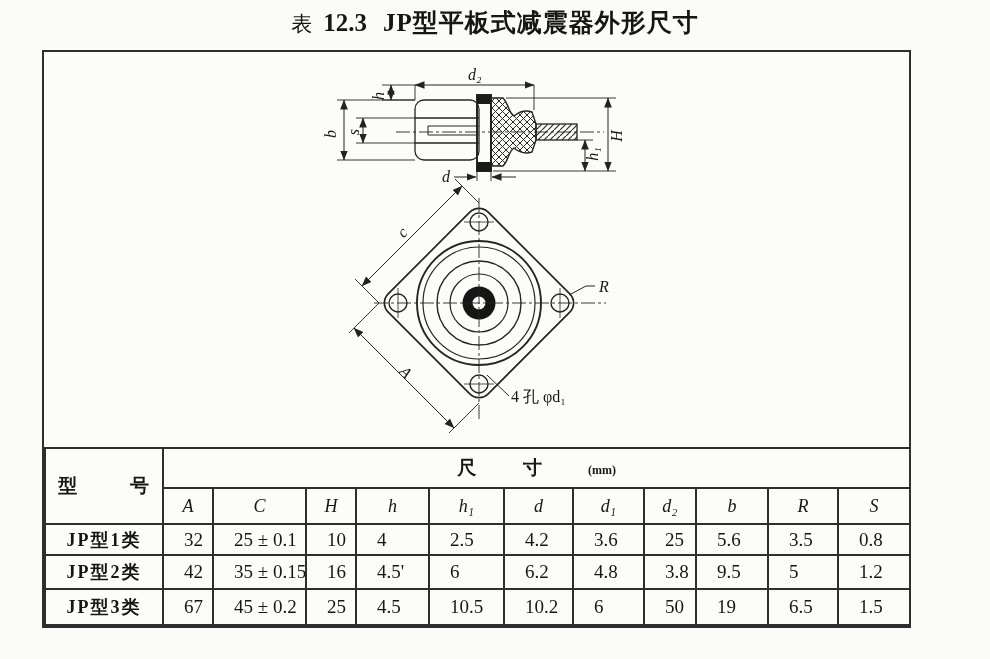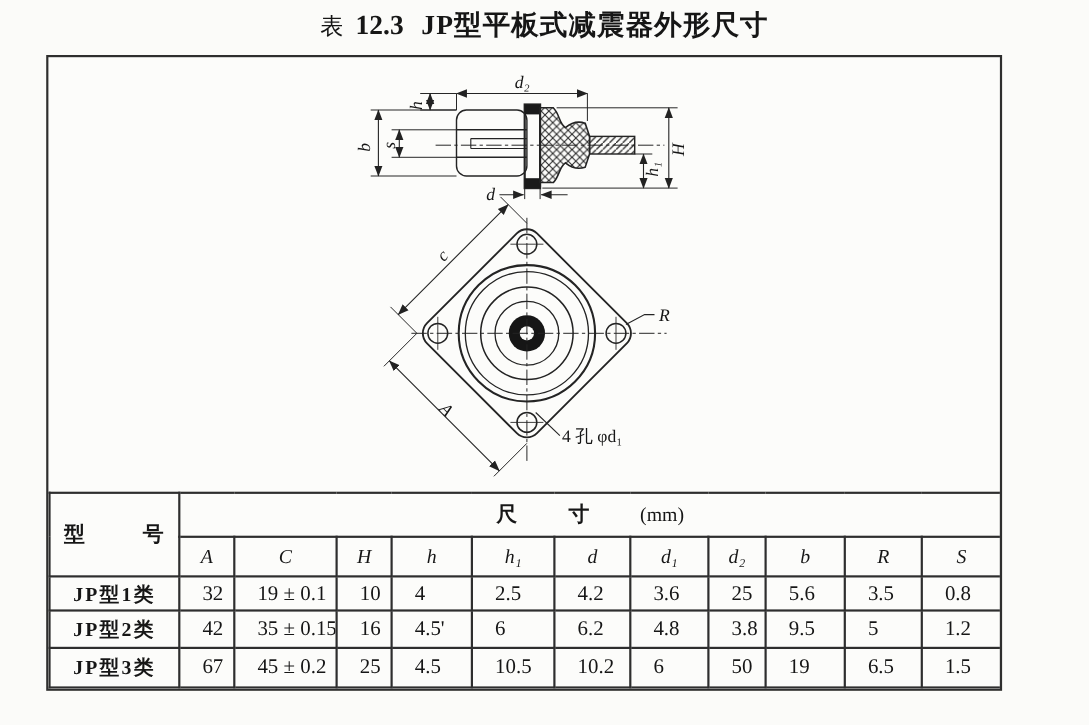--- a/index.html
+++ b/index.html
@@ -33,21 +33,21 @@
   }
   .dims thead .col-letter{
     font-style:italic;font-weight:400;font-size:18px;text-align:center;
   }
   .dims .model-h{
     font-style:normal;font-weight:700;font-size:19px;text-align:center;
     word-spacing:46px;letter-spacing:1px;
   }
   .dims .size-h{font-weight:700;font-size:19px;text-align:center;}
   .dims .size-h .lbl{word-spacing:42px;}
-  .dims .size-h .unit{margin-left:46px;font-weight:400;font-size:18px;}
+  .dims .size-h .unit{margin-left:46px;font-weight:700;font-size:12px;}
   .dims tbody th.model{
     font-weight:700;font-size:18px;letter-spacing:2px;text-align:center;
     font-style:normal;
   }
   .dims tbody td{
     font-size:19px;text-align:left;padding-left:20px;font-weight:400;
   }
   .r-size1{height:40px;} .r-size2{height:36px;}
   .r-d1{height:31px;margin-top:36px;} .r-d2{height:34px;} .r-d3{height:36px;}
 </style>
@@ -205,21 +205,21 @@
         <th class="col-letter">d₂</th>
         <th class="col-letter">b</th>
         <th class="col-letter">R</th>
         <th class="col-letter">S</th>
       </tr>
     </thead>
     <tbody>
       <tr class="r-d1">
         <th class="model">JP型1类</th>
         <td>32</td>
-        <td>19 ± 0.1</td>
+        <td>25 ± 0.1</td>
         <td>10</td>
         <td>4</td>
         <td>2.5</td>
         <td>4.2</td>
         <td>3.6</td>
         <td>25</td>
         <td>5.6</td>
         <td>3.5</td>
         <td>0.8</td>
       </tr>

